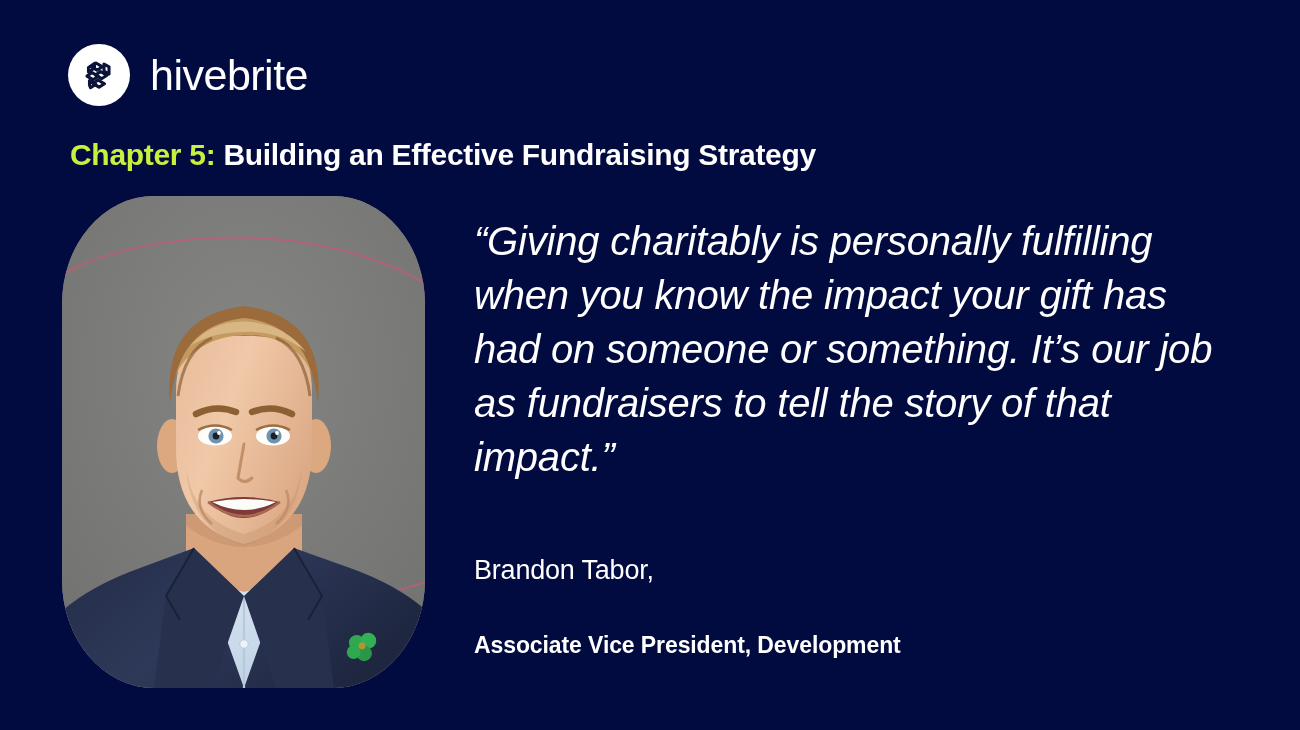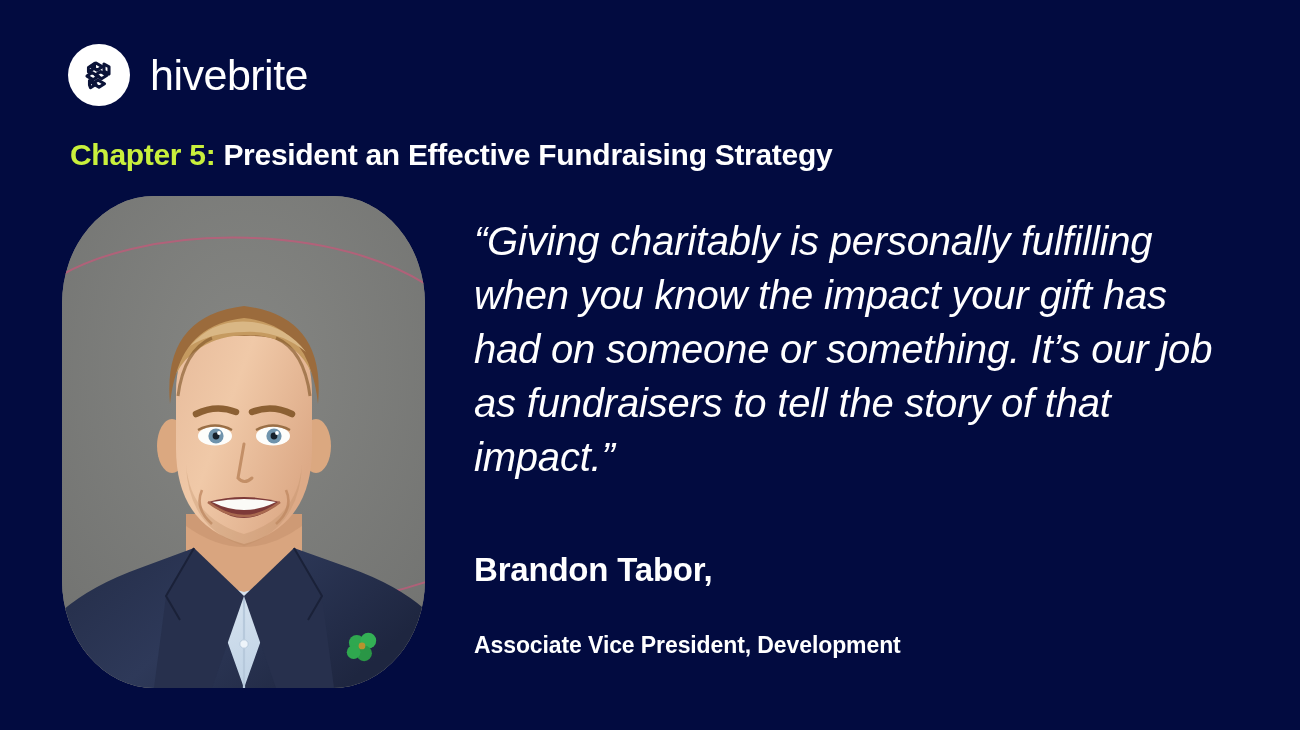--- a/index.html
+++ b/index.html
@@ -79,22 +79,22 @@
     font-style:italic;
   }
 
   
   .attribution {
     position:absolute;
     left:474px; top:550px;
     color:#ffffff;
   }
   .attrib-name {
-    font-size:33px;
-    font-weight:bold;
+    font-size:27px;
+    font-weight:normal;
     line-height:40px;
     letter-spacing:-0.2px;
   }
   .attrib-role, .attrib-org {
     font-size:23px;
     font-weight:bold;
     line-height:39px;
     letter-spacing:-0.1px;
     margin-top:36px;
   }
@@ -115,21 +115,21 @@
           <path d="M23.5 18.5 L30.0 22.3 L24.5 25.7 L18.5 22.1 Z"></path>
           <path d="M12.5 27.5 L19.0 31.3 L13.5 34.7 L12.5 32.0 Z"></path>
           <path d="M21.0 27.0 L27.5 30.8 L22.0 34.2 L16.0 30.6 Z"></path>
         </g>
       </svg>
     </div>
     <div class="brand-word">hivebrite</div>
   </div>
 
   <h1 class="chapter-title">
-    <span class="chapter-label">Chapter 5:</span><span class="chapter-name"> President an Effective Fundraising Strategy</span>
+    <span class="chapter-label">Chapter 5:</span><span class="chapter-name"> Building an Effective Fundraising Strategy</span>
   </h1>
 
   <div class="portrait">
     <svg class="portrait-svg" viewBox="0 0 363 492" preserveAspectRatio="xMidYMid slice" aria-hidden="true">
       <defs>
         <linearGradient id="skin" x1="0" y1="0" x2="1" y2="0.6">
           <stop offset="0%" stop-color="#e7bb9b"></stop>
           <stop offset="45%" stop-color="#f0c9a8"></stop>
           <stop offset="100%" stop-color="#ddaa87"></stop>
         </linearGradient>

